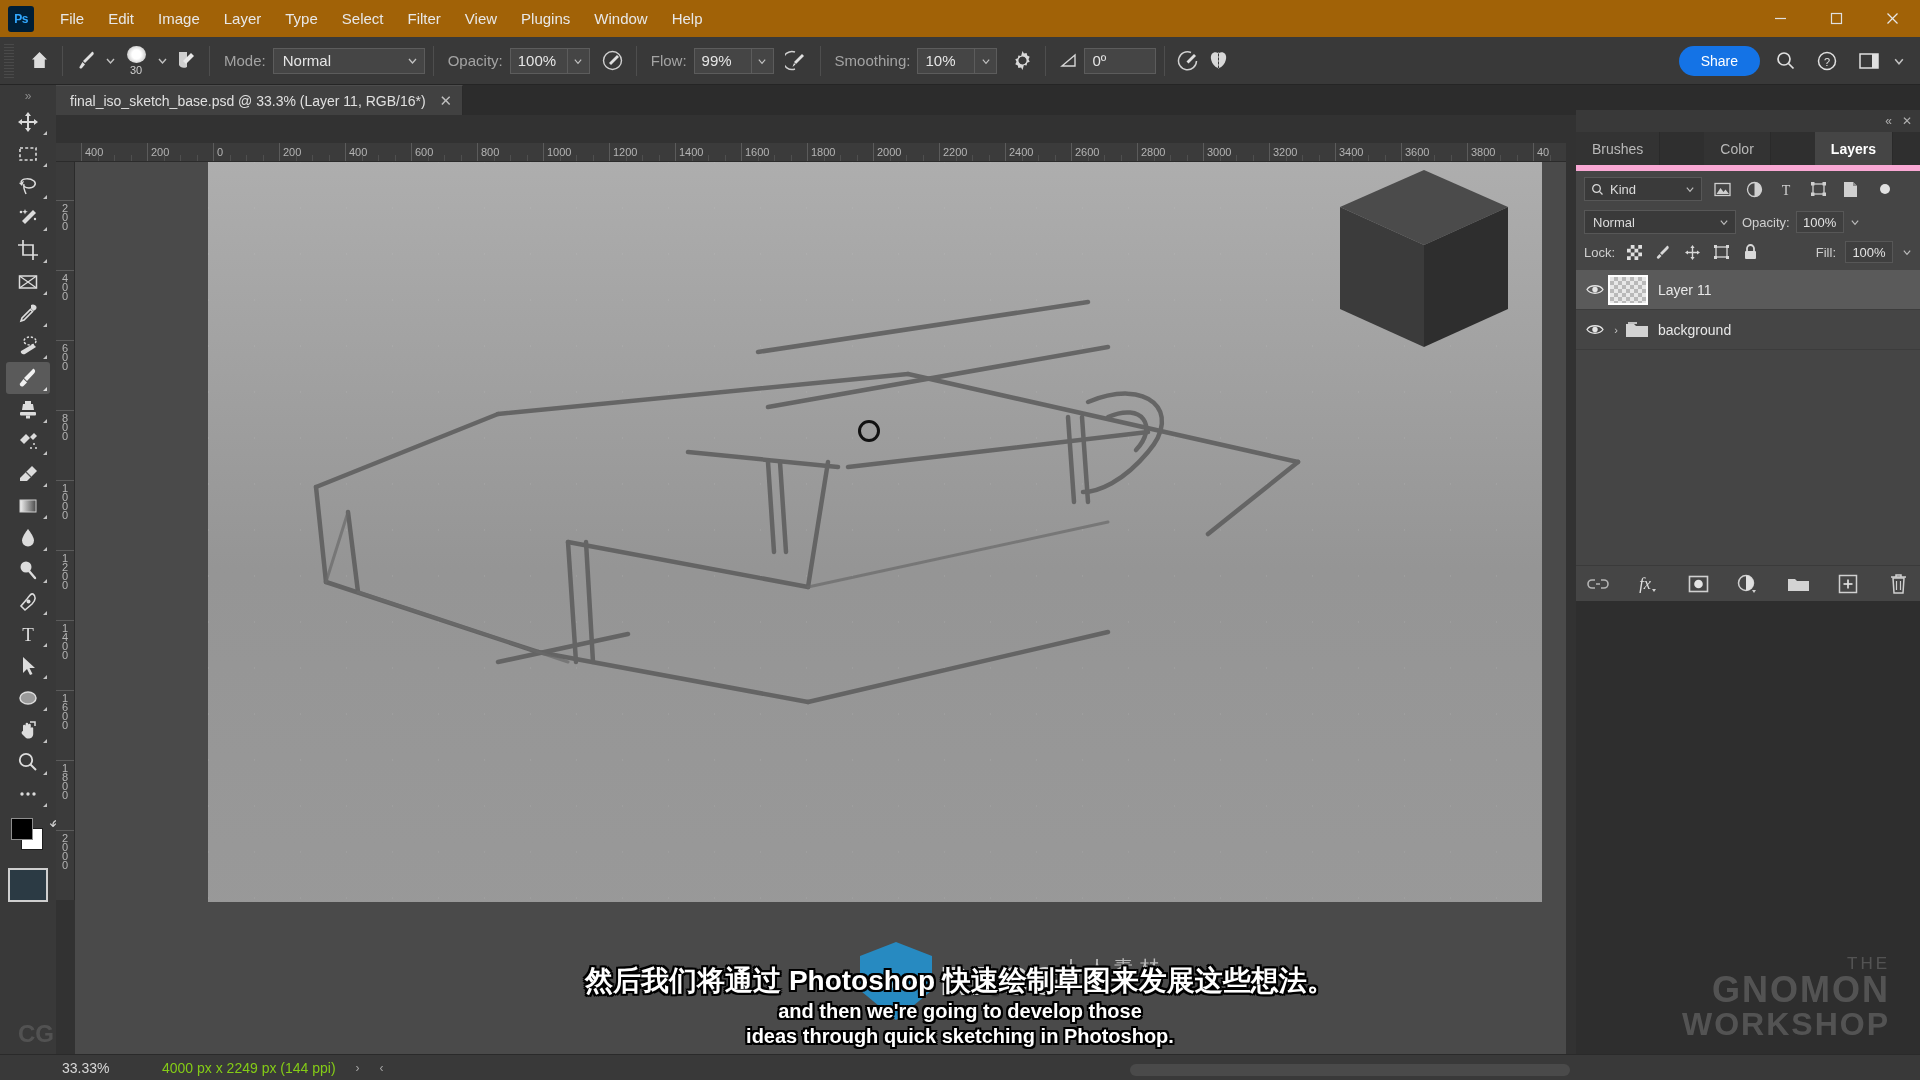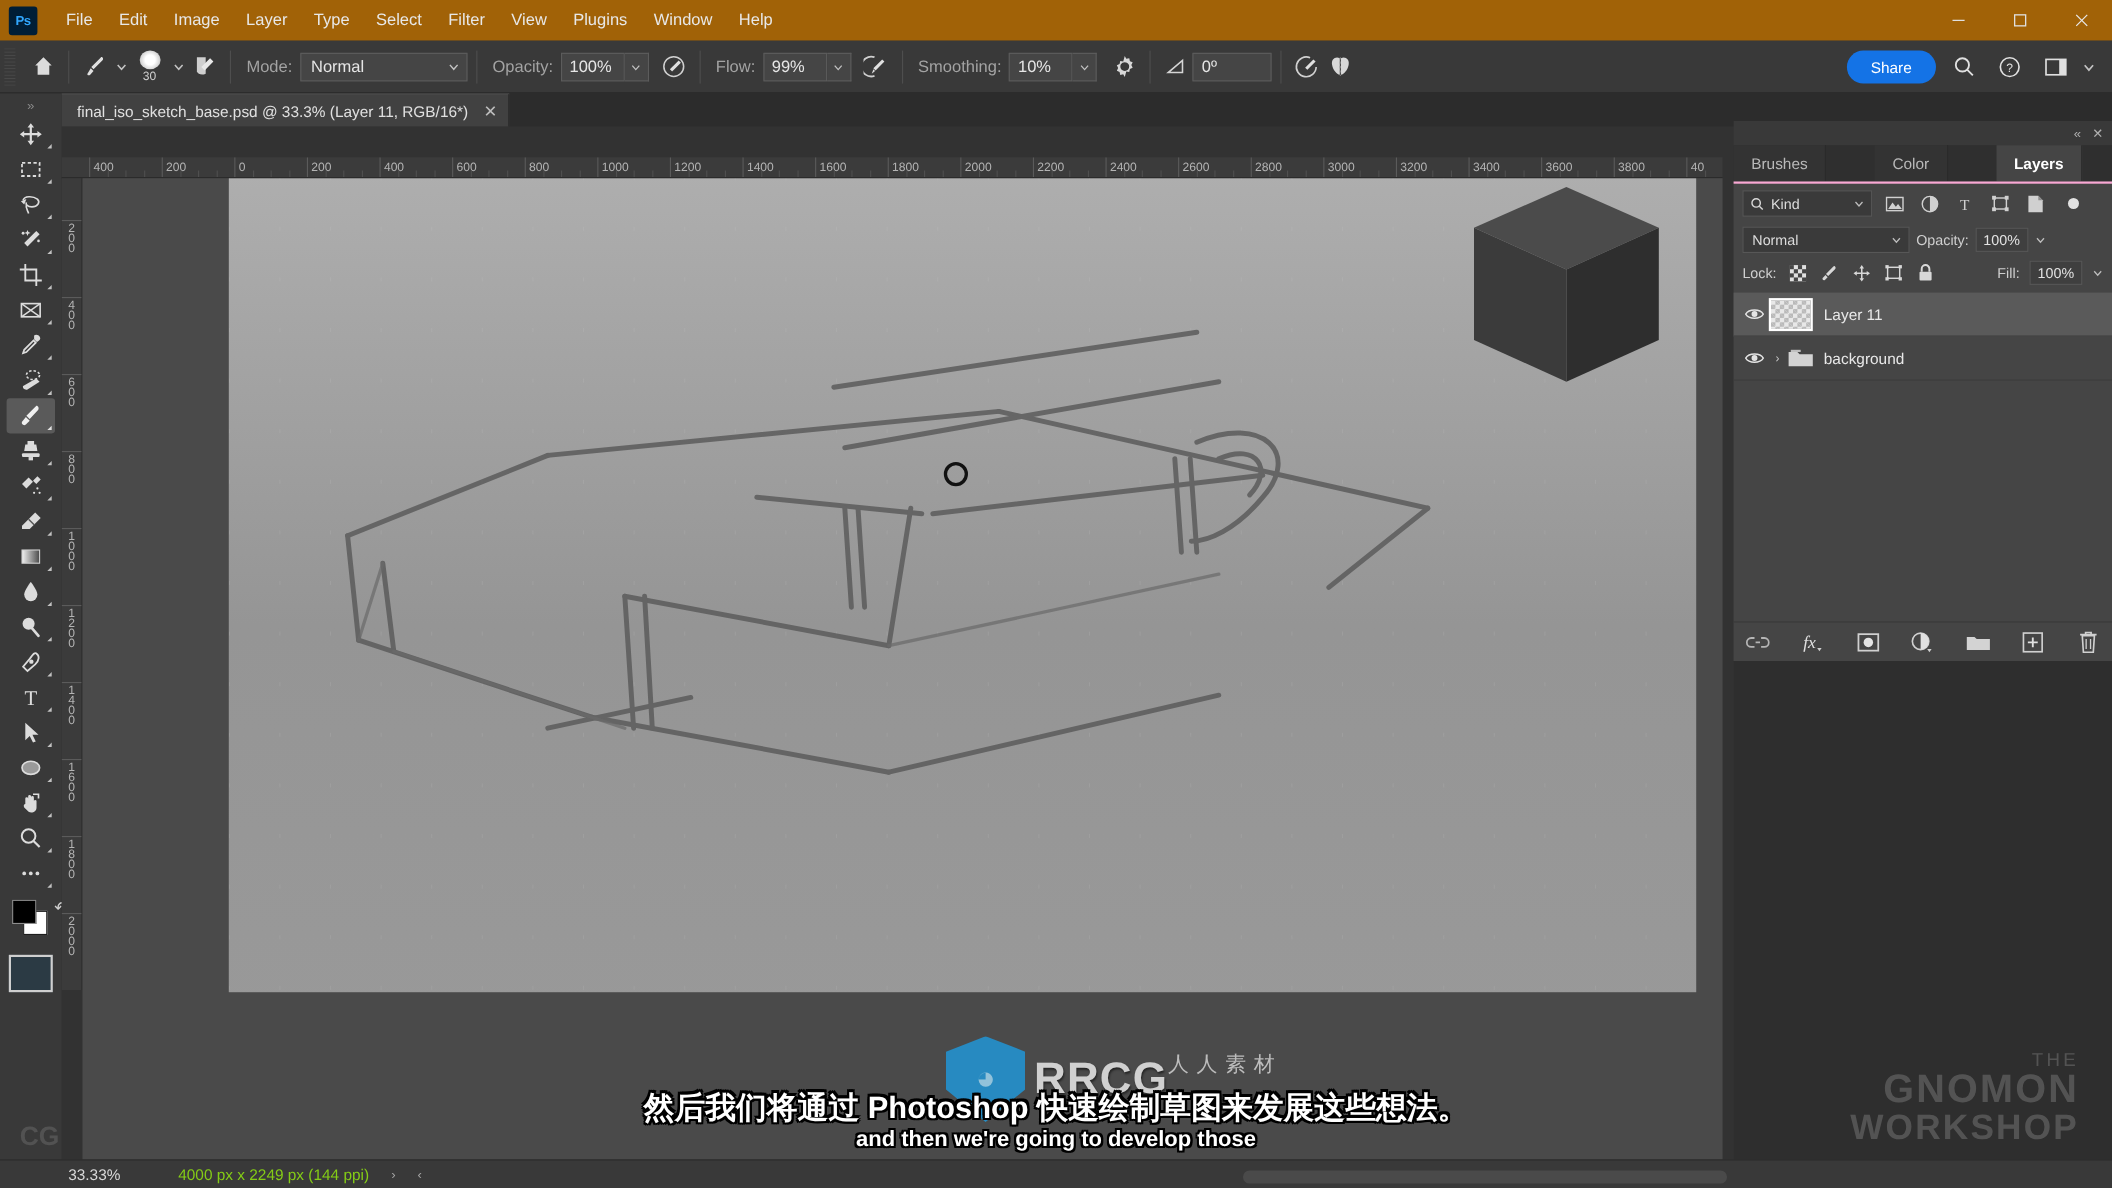--- a/index.html
+++ b/index.html
@@ -194,21 +194,21 @@
     padding: 0 16px; display: flex; align-items: center; color: #b9b9b9;
     font-size: 14px; background: #333333; border-right: 1px solid #2a2a2a;
   }
   .ptab.active { background: #454545; color: #ffffff; font-weight: bold; }
   .panel-menu {
     margin-left: auto; display: flex; align-items: center;
     padding-right: 10px; color: #c5c5c5;
   }
   .panel-body {
     position: absolute; top: 55px; left: 0; width: 344px; height: 400px;
-    background: #454545; border-top: 2px solid #f9a8d4;
+    background: #454545; border-top: 6px solid #f9a8d4;
   }
   .filter-row {
     height: 36px; display: flex; align-items: center; padding: 0 8px; gap: 8px;
   }
   .kind-select {
     width: 118px; height: 24px; background: #3a3a3a; border: 1px solid #575757;
     display: flex; align-items: center; gap: 6px; padding: 0 6px;
     color: #dcdcdc; font-size: 13px;
   }
   .filter-ico {
@@ -1057,20 +1057,21 @@
   </div>
   <div class="wm-gnomon">
     <div class="wm-g1">THE</div>
     <div class="wm-g2">GNOMON</div>
     <div class="wm-g3">WORKSHOP</div>
   </div>
 
   <div class="subs">
     <div class="sub-line sub-cn">然后我们将通过 Photoshop 快速绘制草图来发展这些想法。</div>
     <div class="sub-line sub-en">and then we're going to develop those</div>
+    <div class="sub-line sub-en">ideas through quick sketching in Photoshop.</div>
   </div>
 
   <div class="statusbar">
     <div class="st-zoom">33.33%</div>
     <div class="st-dims">4000 px x 2249 px (144 ppi)</div>
     <div class="st-arrow">›</div>
     <div class="st-arrow">‹</div>
     <div class="st-scroll"></div>
   </div>
 

